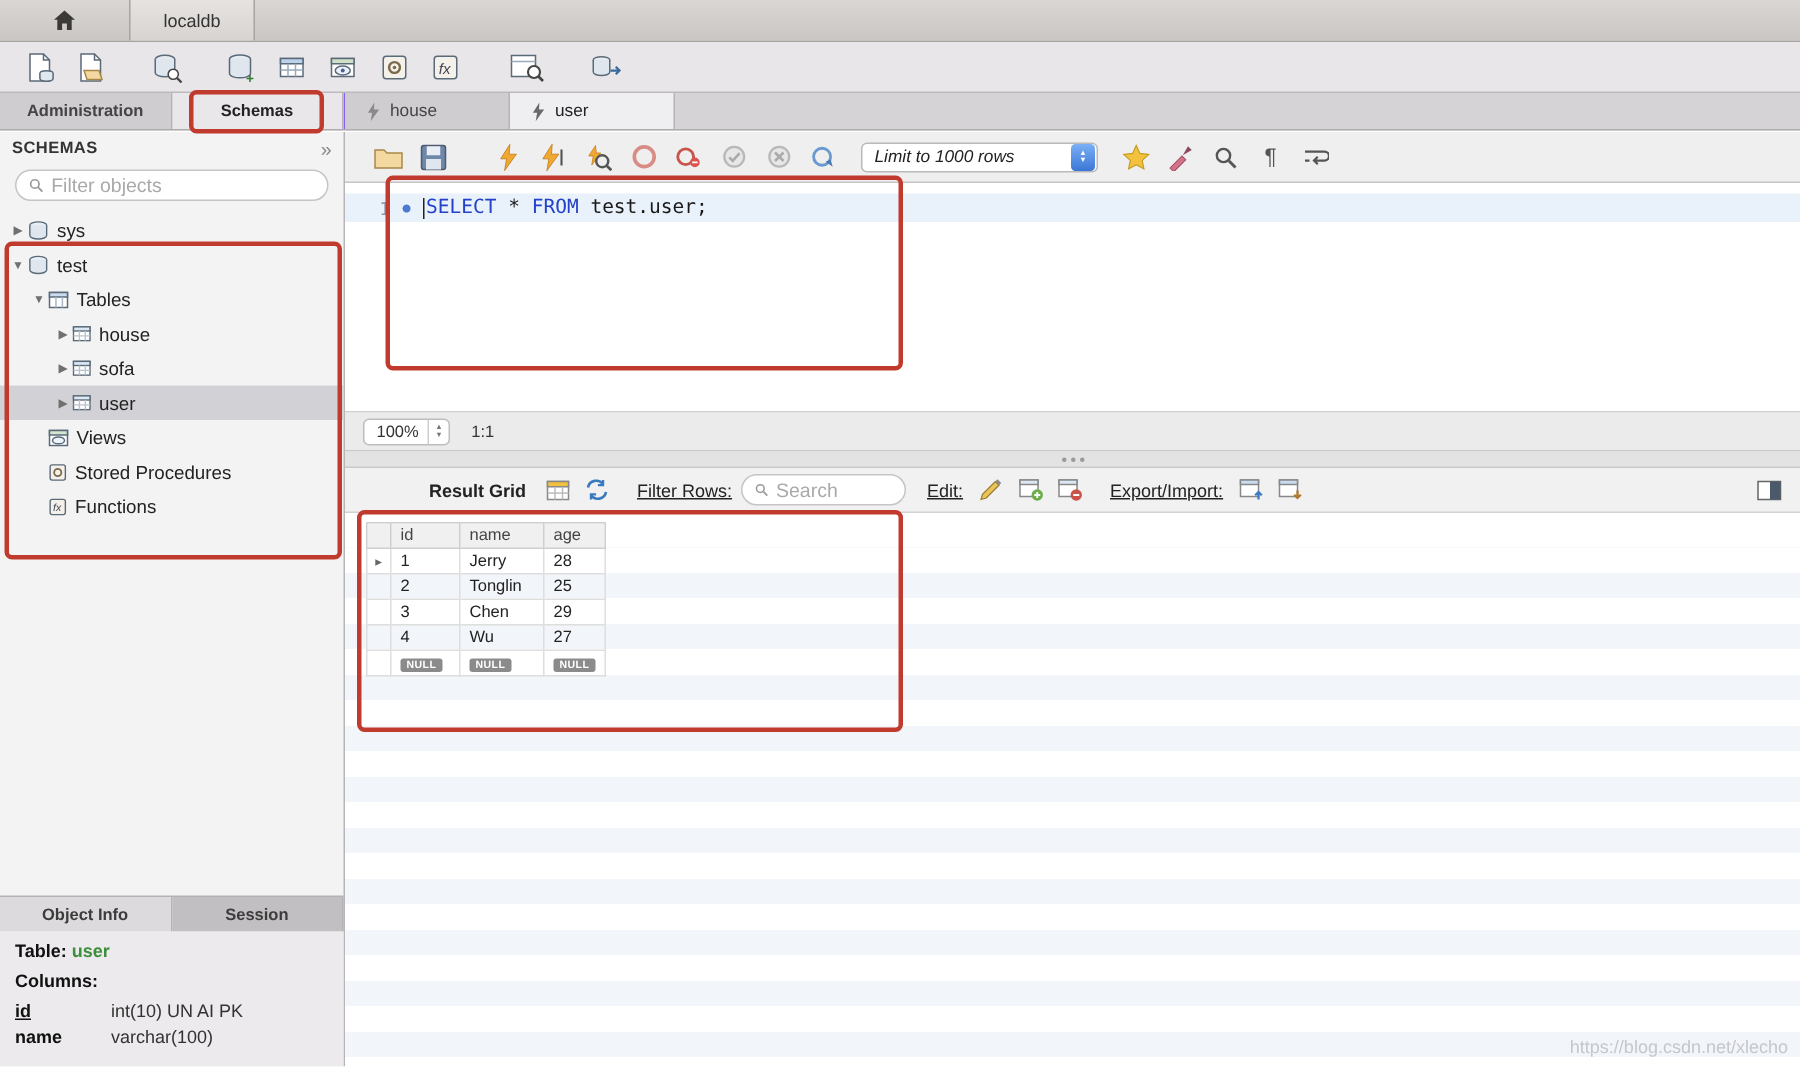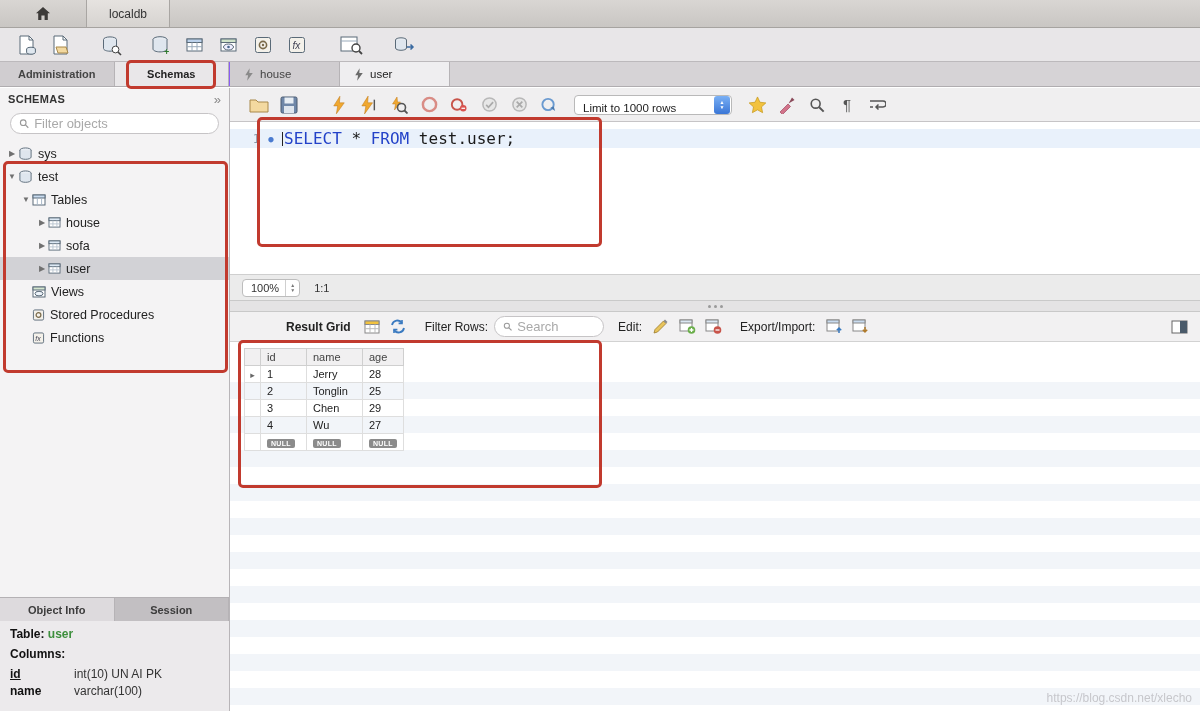--- a/index.html
+++ b/index.html
@@ -54,45 +54,45 @@
   .oi-bold { font-weight:bold; color:#111; }
   .tname { color:#3d8f3d; font-weight:bold; }
   .col-row { display:flex; margin-bottom:3px; }
   .col-name { width:64px; font-weight:bold; color:#111; }
   .col-name.pk { text-decoration:underline; }
   .col-type { color:#333; }
 
   
   .main { flex:1; display:flex; flex-direction:column; background:#fff; }
   .sql-toolbar { height:34px; background:#f0eff0; border-bottom:1px solid #c6c4c6; display:flex; align-items:center; padding-left:14px; }
-  .limit-select { height:20px; min-width:158px; background:#fff; border:1px solid #b9b9b9; border-radius:4px; display:flex; align-items:flex-end; font-size:11.5px; color:#222; padding-left:8px; margin:0 10px; }
+  .limit-select { height:20px; min-width:158px; background:#fff; border:1px solid #b9b9b9; border-radius:4px; display:flex; align-items:center; font-size:11.5px; color:#222; padding-left:8px; margin:0 10px;font-style:italic; }
   .limit-select .sel-label { flex:1; }
   .stepper { width:16px; height:18px; margin:0 1px; background:linear-gradient(#7ab0f5,#3a76d6); border-radius:3px; display:flex; flex-direction:column; align-items:center; justify-content:center; color:#fff; }
   .stepper span { font-size:5px; line-height:5px; }
 
   .editor { height:153px; background:#fff; position:relative; font-family:"DejaVu Sans Mono", monospace; border-bottom:1px solid #cfcfcf; }
   .ed-line { position:absolute; top:7px; left:0; right:0; height:19px; background:#e9f1fb; display:flex; align-items:center; }
   .gutter-num { width:30px; text-align:right; color:#8a97a5; font-size:12px; }
   .stmt-dot { width:22px; text-align:center; color:#4a7bd0; font-size:9px; }
   .caret { width:1px; height:14px; background:#222; margin-right:1px; }
-  .code { font-size:16px; color:#1a1a1a; }
+  .code { font-size:13px; color:#1a1a1a; }
   .kw { color:#2342c8; }
 
   .ed-status { height:26px; background:#ebebeb; border-bottom:1px solid #c9c9c9; display:flex; align-items:center; padding-left:12px; gap:14px; }
   .zoom-box { height:18px; background:#fff; border:1px solid #bdbdbd; border-radius:4px; display:flex; align-items:center; font-size:11px; color:#333; padding-left:8px; }
   .zoom-steps { width:14px; height:16px; margin-left:6px; border-left:1px solid #cfcfcf; display:flex; flex-direction:column; align-items:center; justify-content:center; color:#777; }
   .zoom-steps span { font-size:5px; line-height:5px; }
   .ratio { font-size:11px; color:#333; }
 
   .splitter { height:11px; background:#e4e3e4; border-bottom:1px solid #c9c9c9; display:flex; align-items:center; justify-content:center; gap:3px; }
   .sdot { width:3px; height:3px; border-radius:50%; background:#9a9a9a; }
 
   .result-toolbar { height:30px; background:#f2f1f2; border-bottom:1px solid #d2d2d2; display:flex; align-items:center; padding:0 8px 0 14px; font-size:12px; color:#222; }
   .rt-label { font-weight:bold; margin-right:8px;padding-left:42px; }
-  .rt-text { margin:0 6px 0 14px; color:#222; }
+  .rt-text { margin:0 6px 0 14px; color:#222;text-decoration:underline; }
   .rt-search { width:110px; }
   .rti { width:26px; height:22px; display:flex; align-items:center; justify-content:center; }
   .rt-right { margin-left:auto; }
 
   .result-area { flex:1; position:relative; background:#fff; overflow:hidden; }
   .stripes { position:absolute; left:0; right:0; top:23px; bottom:0;
     background:repeating-linear-gradient(to bottom, #ffffff 0 17px, #f2f5f9 17px 34px); }
   .grid { position:absolute; top:6px; left:14px; border-collapse:collapse; font-size:11px; color:#222; }
   .grid th { background:#f1f0f1; border:1px solid #cfcfcf; font-weight:normal; color:#444; text-align:left; padding:1px 6px; height:17px; }
   .grid td { border:1px solid #dedede; padding:1px 6px; height:17px; background:transparent; }

